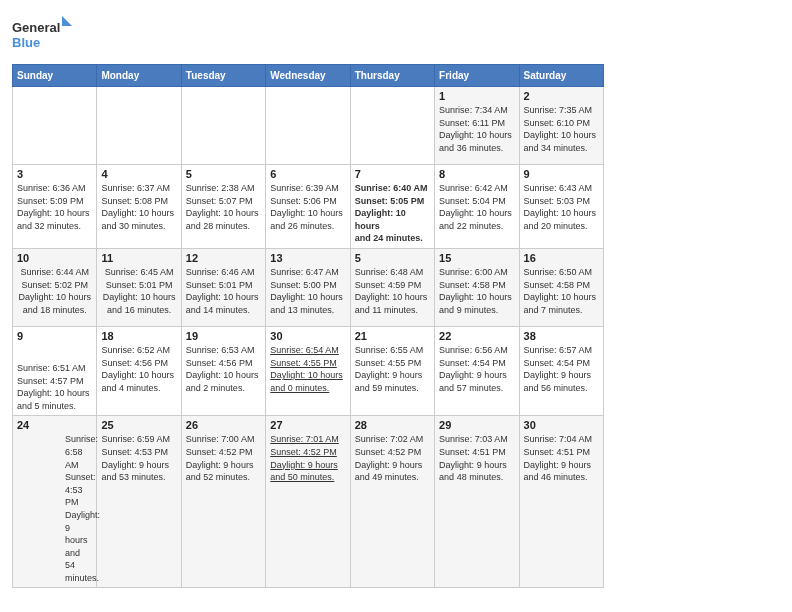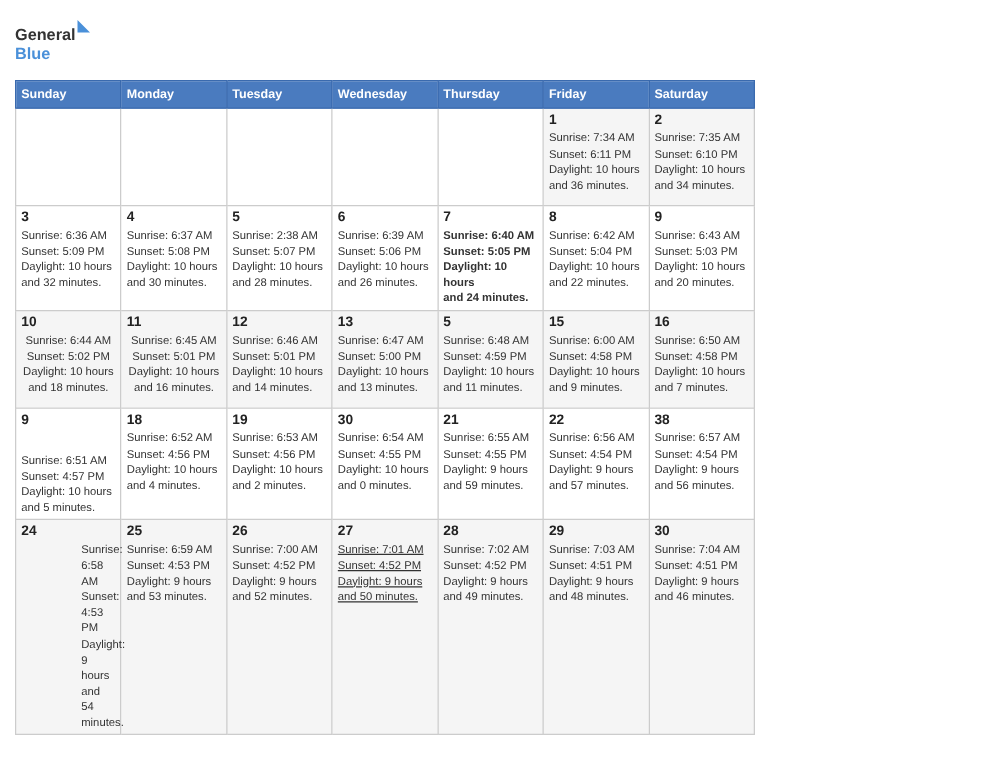--- a/index.html
+++ b/index.html
@@ -252,21 +252,21 @@
           </td>
           <td>
             <span class="day-num">19</span>
             <div class="day-info" style="white-space: pre-line;">Sunrise: 6:53 AM
 Sunset: 4:56 PM
 Daylight: 10 hours
 and 2 minutes.</div>
           </td>
           <td>
             <span class="day-num">30</span>
-            <div class="day-info" style="white-space: pre-line;">Sunrise: 6:54 AM
+            <div class="day-info" style="white-space: pre-line; text-decoration: underline;">Sunrise: 6:54 AM
 Sunset: 4:55 PM
 Daylight: 10 hours
 and 0 minutes.</div>
           </td>
           <td>
             <span class="day-num">21</span>
             <div class="day-info" style="white-space: pre-line;">Sunrise: 6:55 AM
 Sunset: 4:55 PM
 Daylight: 9 hours
 and 59 minutes.</div>

